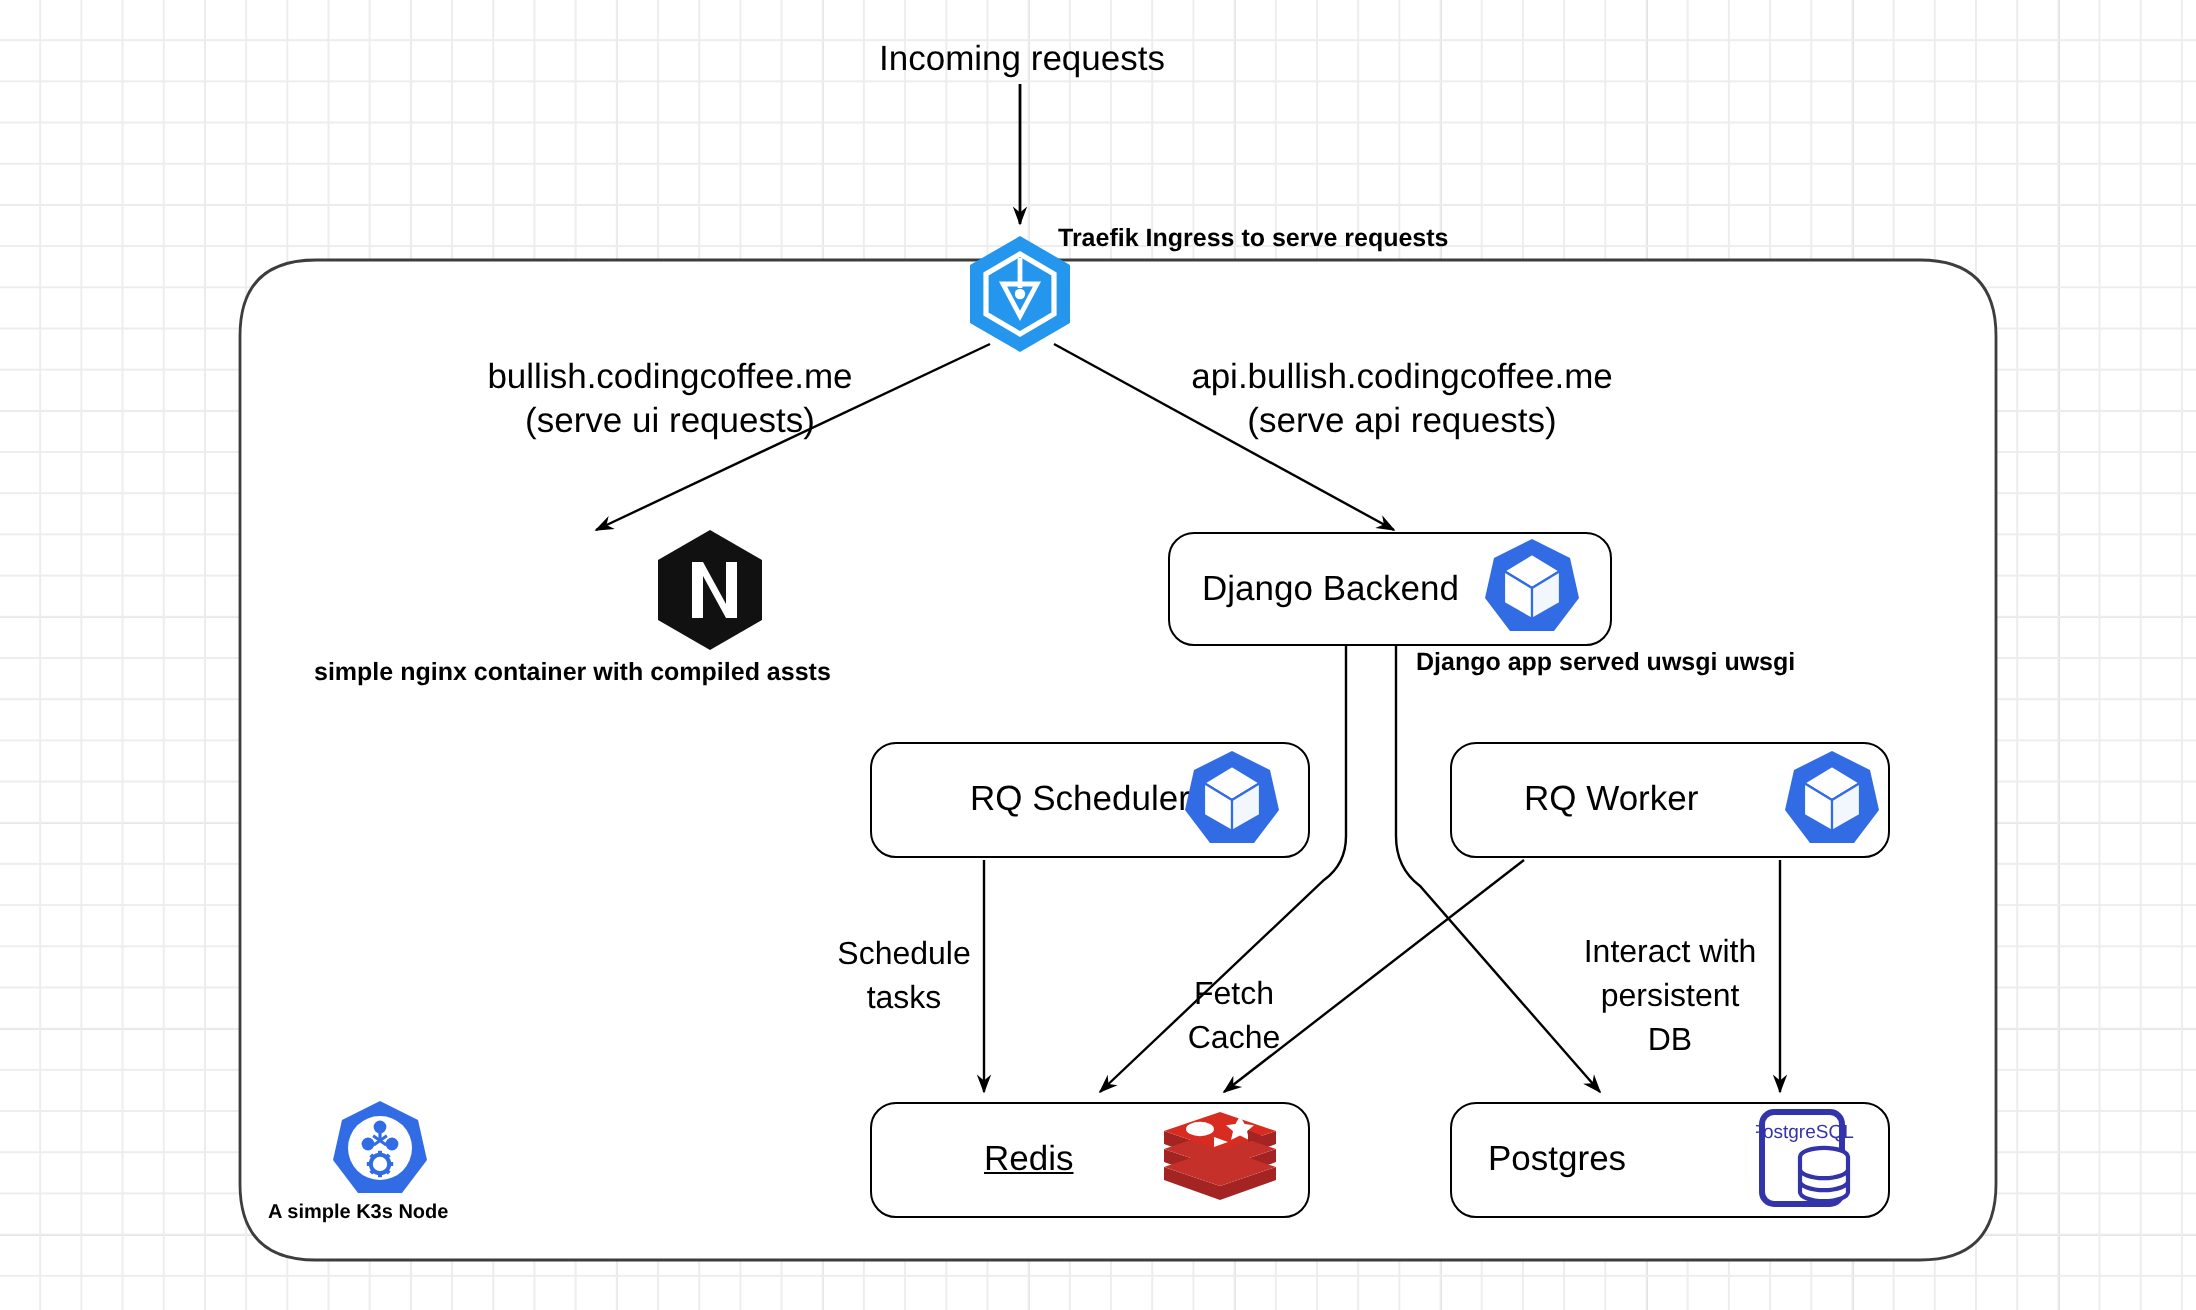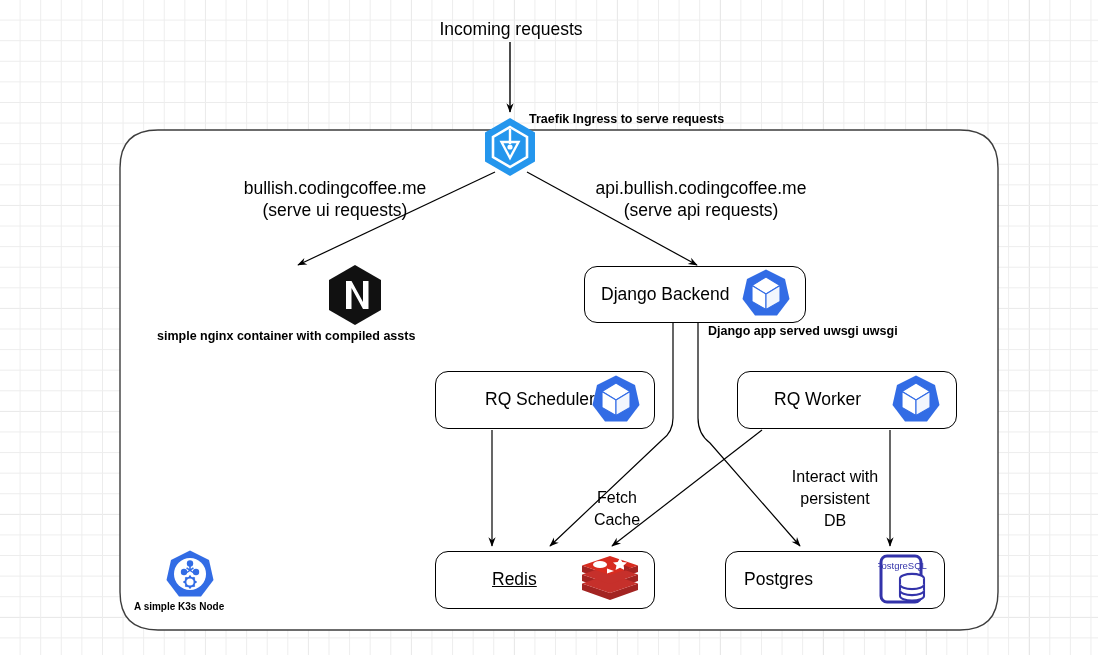--- a/index.html
+++ b/index.html
@@ -155,32 +155,34 @@
   </div>
   <svg class="node-icon" width="52" height="52" viewBox="0 0 52 52" style="left:590px; top:374px;">
     <polygon points="26,1.5 45,11 49.5,31 37,47.5 15,47.5 2.5,31 7,11" fill="#326CE5"></polygon>
     <g fill="#ffffff" stroke="#326CE5" stroke-width="1.1">
       <polygon points="26,9 40,17.5 26,26 12,17.5"></polygon>
       <polygon points="12,17.5 26,26 26,41.5 12,33.5"></polygon>
       <polygon points="40,17.5 40,33.5 26,41.5 26,26" fill="#f2f6fd"></polygon>
     </g>
   </svg>
 
-  <div class="node" style="left:725px; top:371px; width:220px; height:58px;margin-left:12px;">
+  <div class="node" style="left:725px; top:371px; width:220px; height:58px;">
     <span class="node-label" style="margin-left:36px;">RQ Worker</span>
   </div>
   <svg class="node-icon" width="52" height="52" viewBox="0 0 52 52" style="left:890px; top:374px;">
     <polygon points="26,1.5 45,11 49.5,31 37,47.5 15,47.5 2.5,31 7,11" fill="#326CE5"></polygon>
     <g fill="#ffffff" stroke="#326CE5" stroke-width="1.1">
       <polygon points="26,9 40,17.5 26,26 12,17.5"></polygon>
       <polygon points="12,17.5 26,26 26,41.5 12,33.5"></polygon>
       <polygon points="40,17.5 40,33.5 26,41.5 26,26" fill="#f2f6fd"></polygon>
     </g>
   </svg>
 
+  <div class="edge-label" style="left:396px; top:467px; width:112px;">Schedule
+tasks</div>
   <div class="edge-label" style="left:565px; top:487px; width:104px;">Fetch
 Cache</div>
   <div class="edge-label" style="left:773px; top:466px; width:124px;">Interact with
 persistent
 DB</div>
 
   <div class="node" style="left:435px; top:551px; width:220px; height:58px;text-decoration:underline;">
     <span class="node-label" style="margin-left:56px;">Redis</span>
   </div>
   <svg class="node-icon" width="64" height="54" viewBox="0 0 64 54" style="left:578px; top:553px;">

